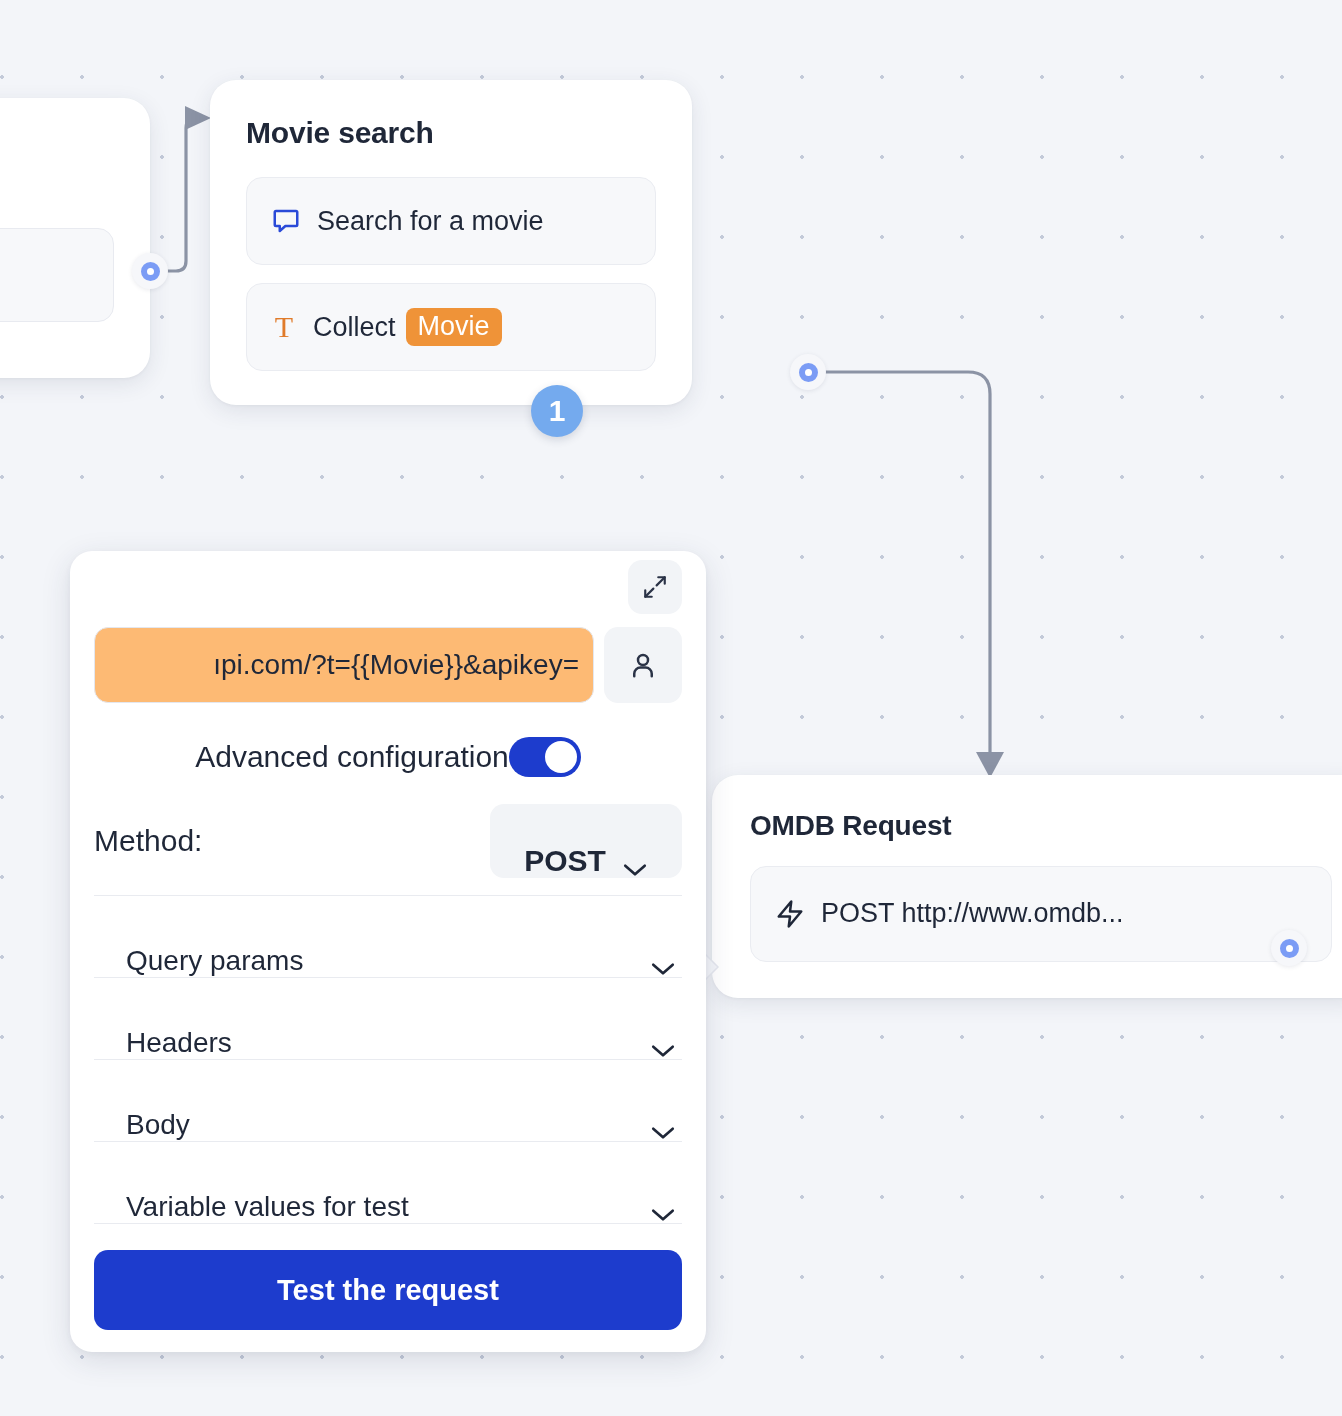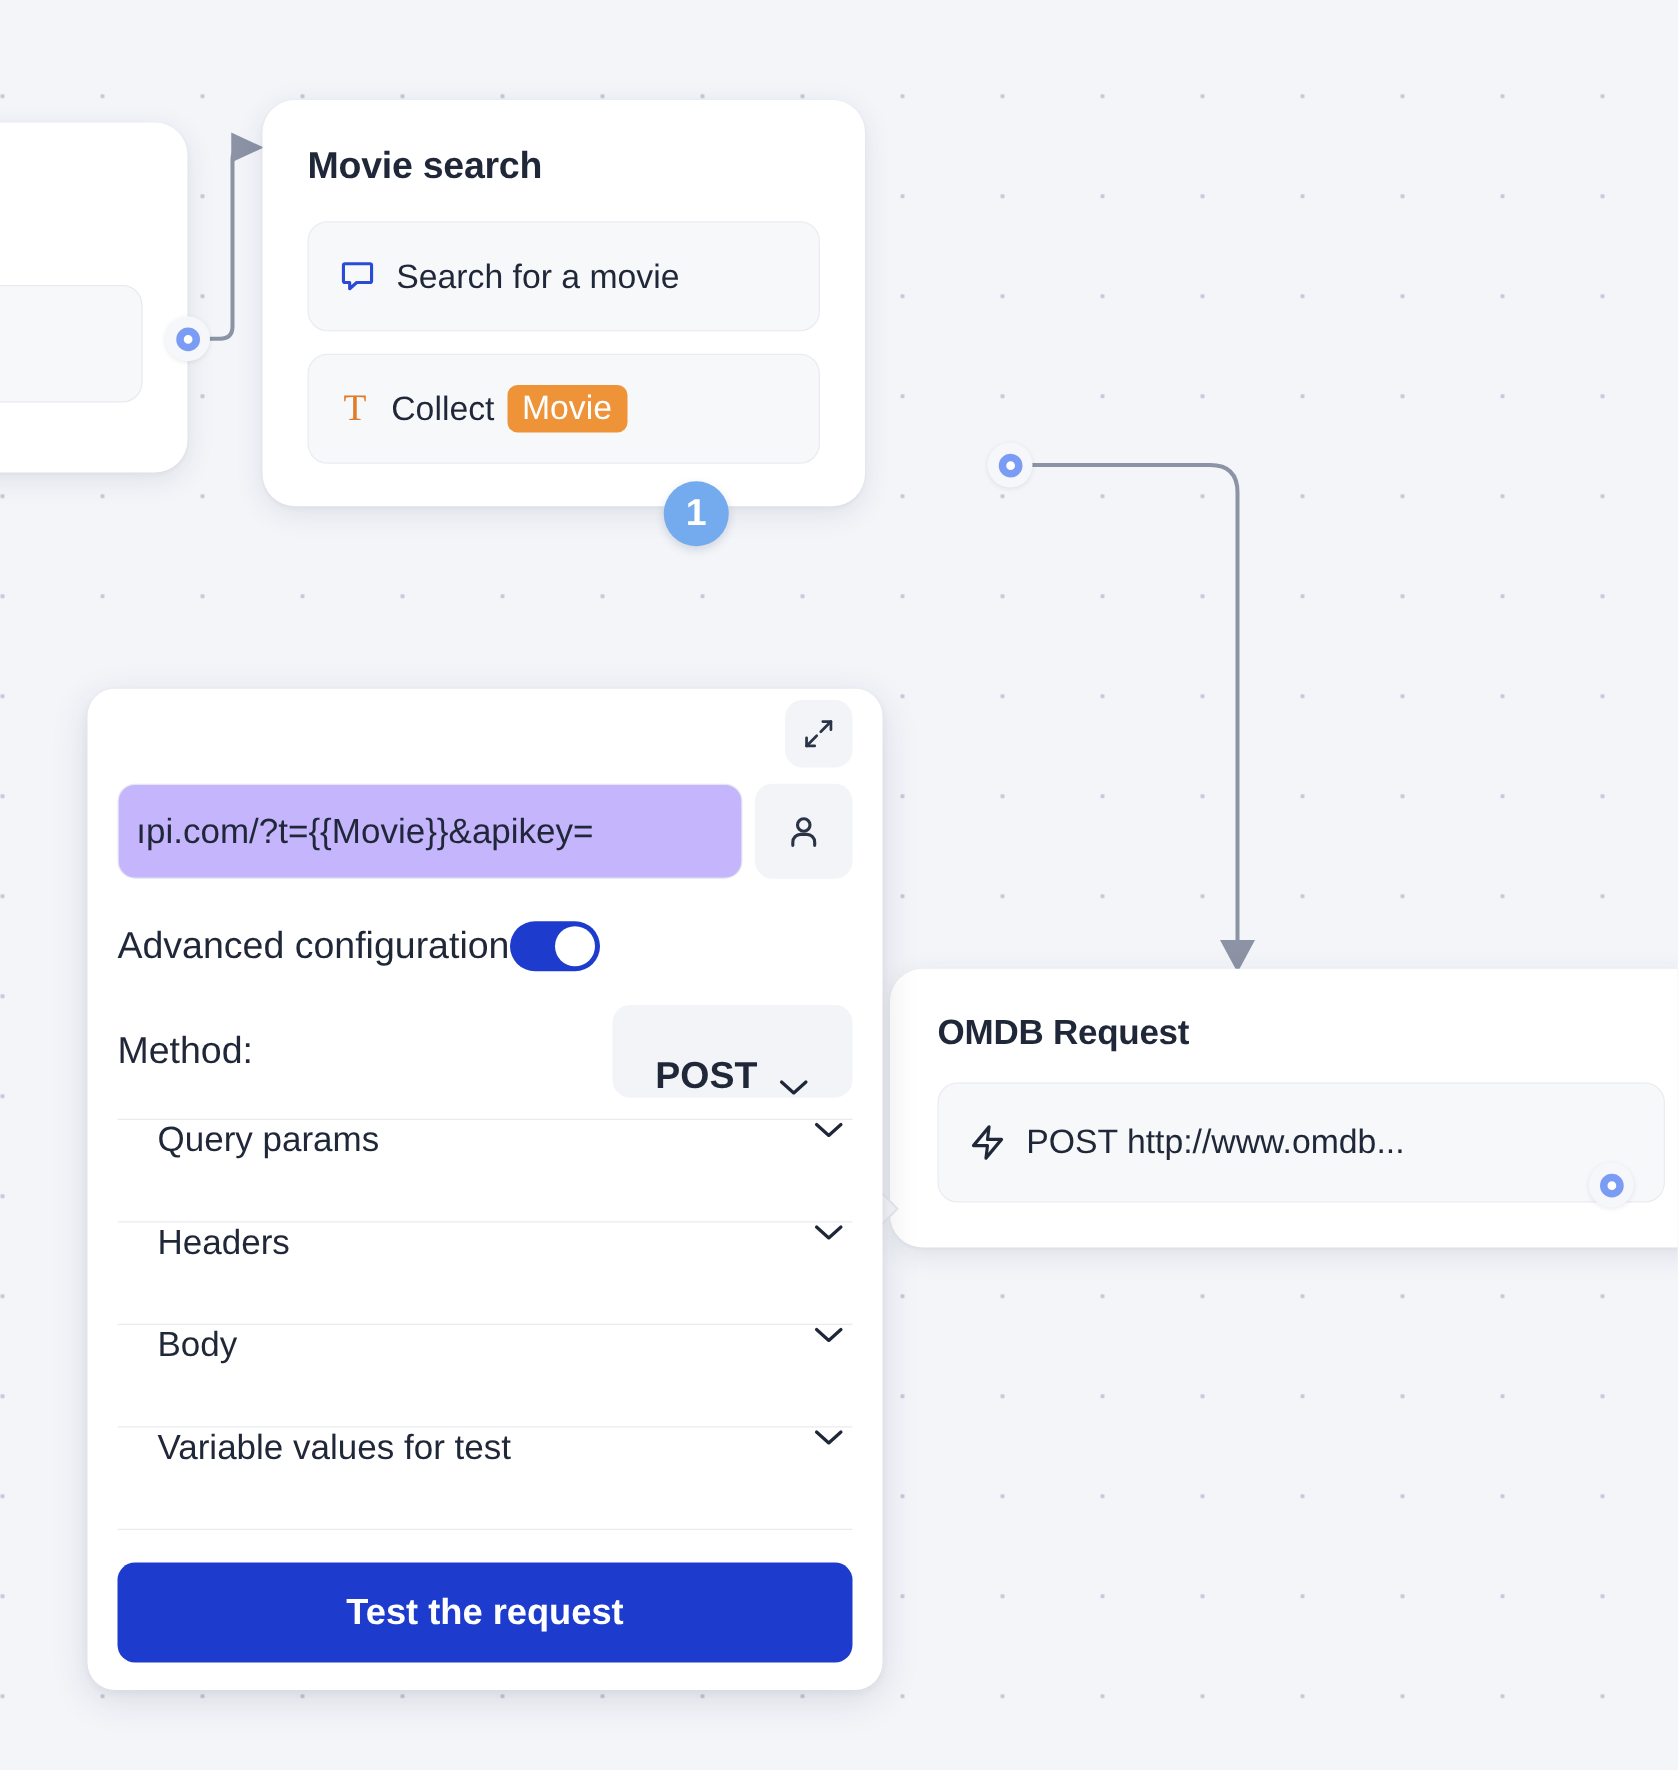--- a/index.html
+++ b/index.html
@@ -232,50 +232,49 @@
     display: flex;
     align-items: stretch;
     gap: 10px;
     margin-bottom: 18px;
   }
   .url-input {
     flex: 1;
     height: 76px;
     border: 1px solid #e4e7ee;
     border-radius: 14px;
-    background: #c4b5fd;
+    background: #fdba74;
     display: flex;
     align-items: center;
     padding: 0 14px;
     box-sizing: border-box;
     overflow: hidden;
     font-size: 28px;
     color: #1f2738;
     white-space: nowrap;
     direction: rtl;
     text-align: left;
-    justify-content: flex-end;
   }
   .url-input span { direction: ltr; unicode-bidi: embed; }
   .user-btn {
     width: 78px;
     height: 76px;
     border-radius: 14px;
     background: #f2f4f7;
     display: flex;
     align-items: center;
     justify-content: center;
     cursor: pointer;
   }
   .user-btn svg { display: block; }
 
   .adv-row {
     display: flex;
     align-items: center;
-    justify-content: flex-start;
+    justify-content: center;
     height: 72px;
   }
   .adv-label {
     font-size: 30px;
     color: #1f2738;
   }
   .toggle {
     width: 72px;
     height: 40px;
     border-radius: 20px;
@@ -320,21 +319,21 @@
     color: #1f2738;
     cursor: pointer;
     box-sizing: border-box;
     padding: 0 22px;
   }
 
   .accordion { border-top: 1px solid #e9ebf0; }
   .acc-item {
     height: 81px;
     display: flex;
-    align-items: flex-start;
+    align-items: flex-end;
     justify-content: space-between;
     border-bottom: 1px solid #e9ebf0;
     padding: 0 6px 0 32px;
     cursor: pointer;
   }
   .acc-label {
     font-size: 28px;
     color: #1f2738;
   }
   .chev { width: 26px; height: 16px; }

